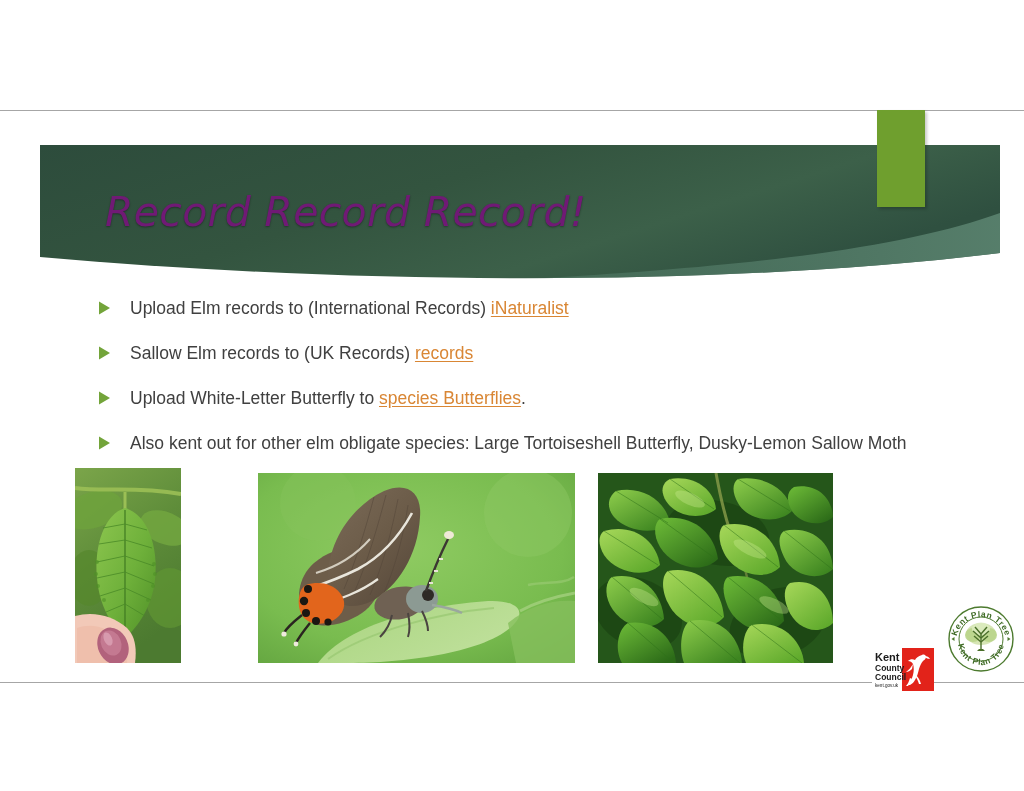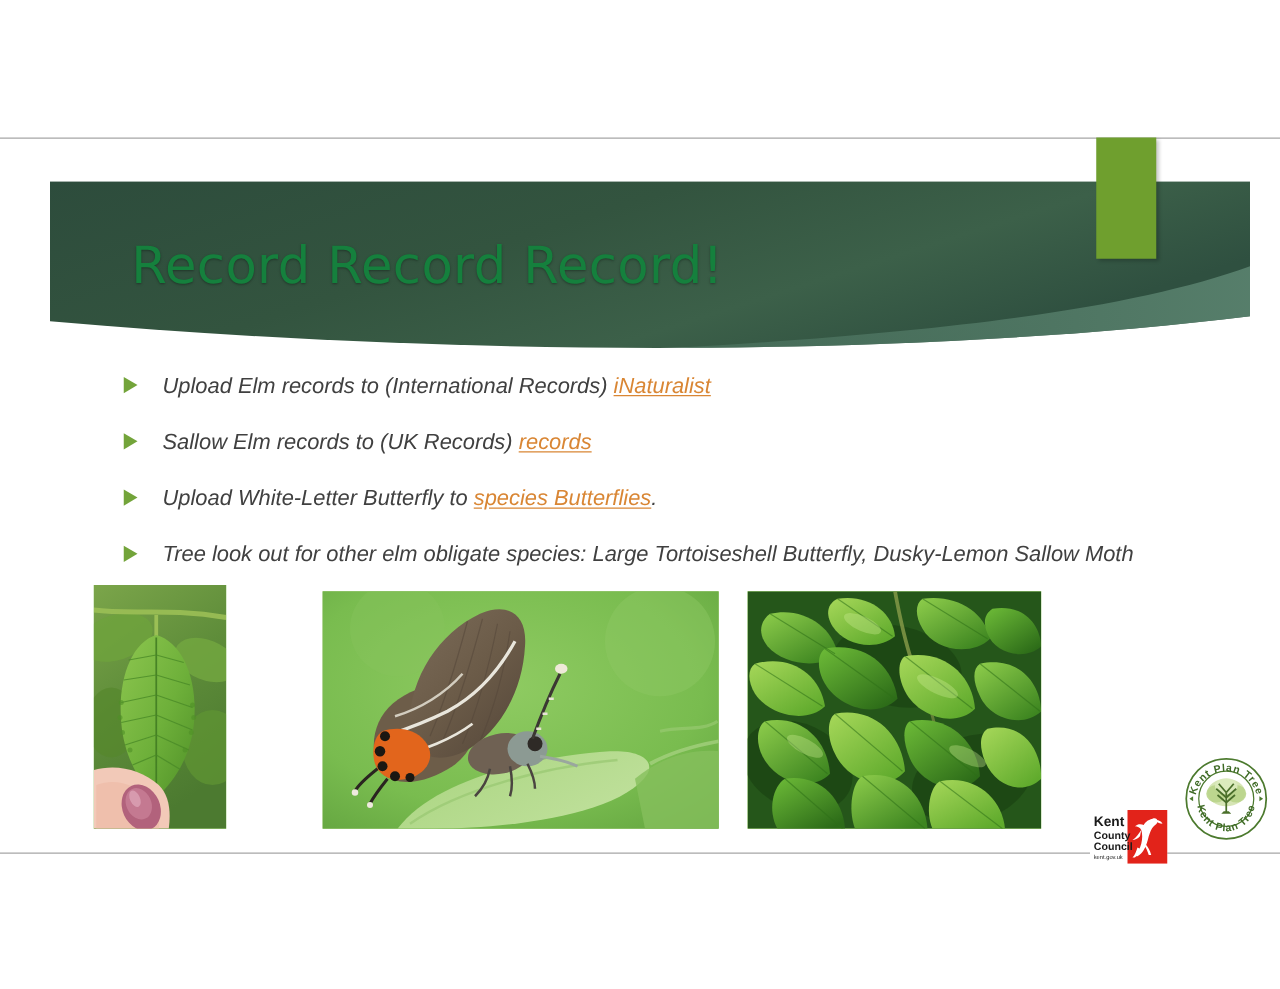--- a/index.html
+++ b/index.html
@@ -44,25 +44,26 @@
   }
   .banner-svg { display: block; }
 
   .banner-title {
     position: absolute;
     left: 105px;
     top: 192px;
     font-size: 41px;
     line-height: 1;
     letter-spacing: 0.3px;
-    color: #15803d;
+    color: #701a75;
     font-family: "DejaVu Sans", sans-serif;
     font-weight: 400;
     text-shadow: 0 1px 2px rgba(0,0,0,0.35);
     white-space: nowrap;
+    font-style: italic;
   }
 
   
   .accent-rect {
     position: absolute;
     left: 877px;
     top: 110px;
     width: 48px;
     height: 97px;
     background: #6f9f2e;
@@ -74,21 +75,20 @@
     position: absolute;
     left: 98px;
     top: 296px;
     width: 860px;
   }
   .bullet-row {
     display: flex;
     align-items: flex-start;
     margin-bottom: 21px;
     height: 24px;
-    font-style: italic;
   }
   .bullet-marker {
     width: 13px;
     height: 14px;
     margin-top: 5px;
     margin-right: 19px;
     flex: 0 0 auto;
   }
   .bullet-marker svg { display: block; }
   .bullet-text {
@@ -197,21 +197,21 @@
       </span>
       <span class="bullet-text"><span>Upload White-Letter Butterfly to </span><a class="link" href="#">species Butterflies</a><span>.</span></span>
     </div>
 
     <div class="bullet-row">
       <span class="bullet-marker">
         <svg width="13" height="14" viewBox="0 0 13 14">
             <polygon points="1,0.5 12,7 1,13.5" fill="#73a43a"></polygon>
           </svg>
       </span>
-      <span class="bullet-text">Tree look out for other elm obligate species: Large Tortoiseshell Butterfly, Dusky-Lemon Sallow Moth</span>
+      <span class="bullet-text">Also kent out for other elm obligate species: Large Tortoiseshell Butterfly, Dusky-Lemon Sallow Moth</span>
     </div>
 
   </div>
 
   <div class="photo photo-leaf-hand">
     <svg width="106" height="195" viewBox="0 0 106 195" xmlns="http://www.w3.org/2000/svg">
       <defs>
         <linearGradient id="bg1" x1="0" y1="0" x2="0.4" y2="1">
           <stop offset="0%" stop-color="#7ba54a"></stop>
           <stop offset="50%" stop-color="#5f8d3a"></stop>

